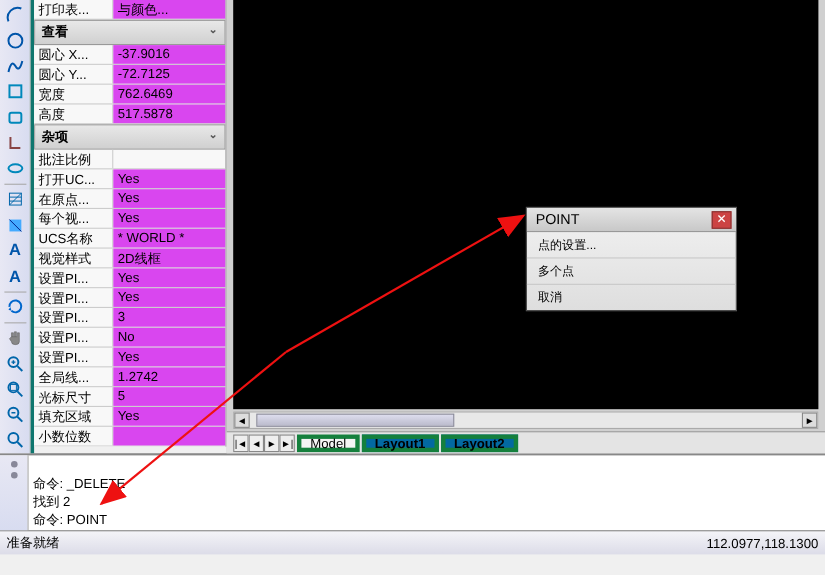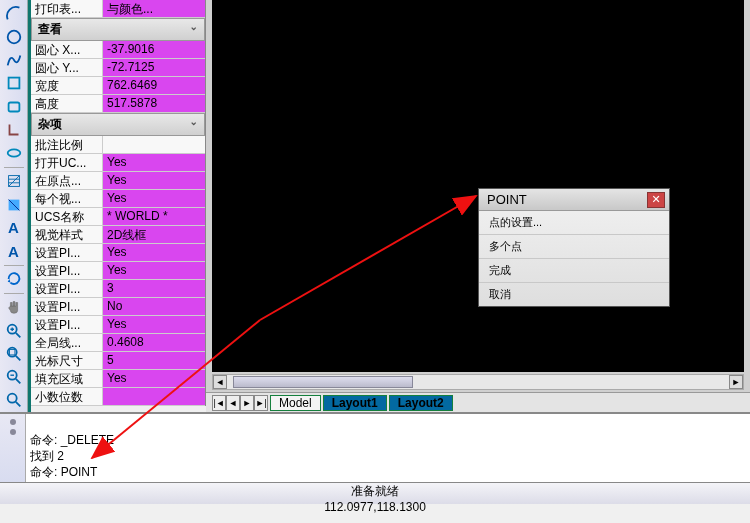--- a/index.html
+++ b/index.html
@@ -16,32 +16,32 @@
   .prop-row { display: flex; border-bottom: 1px solid #ccc; height: 18px; }
   .prop-row .pname { width: 72px; padding: 1px 4px; border-right: 1px solid #ccc; overflow: hidden; white-space: nowrap; }
   .prop-row .pval { flex: 1; padding: 1px 4px; overflow: hidden; white-space: nowrap; background: #d946ef; }
   .prop-panel-outer { border-left: 3px solid #0f766e; display: flex; flex-direction: column; }
   .prop-strip { width: 12px; background: linear-gradient(#e8e8f4, #d8dcf0); border-right: 1px solid #aaa; }
   .drawing-container { flex: 1; display: flex; flex-direction: column; background: #d0d0d0; }
   .drawing-area { flex: 1; background: #000; position: relative; margin: 0 6px 0 6px; }
   .tabs-row { height: 20px; display: flex; align-items: center; padding: 0 6px; background: #e4e4e4; border-top: 1px solid #999; }
   .tab-nav { display: flex; gap: 0; }
   .tab-nav .navbtn { width: 14px; height: 16px; border: 1px solid #888; background: #eee; display: flex; align-items: center; justify-content: center; font-size: 9px; cursor: pointer; }
-  .tab { border: 1px solid #15803d; background: #f4f4f4; padding: 4px 8px; height: 16px; display: flex; align-items: center; margin-left: 2px; cursor: pointer; }
+  .tab { border: 4px solid #15803d; background: #f4f4f4; padding: 4px 8px; height: 16px; display: flex; align-items: center; margin-left: 2px; cursor: pointer; }
   .tab.inactive { background: #0369a1; font-weight: bold; }
   .scroll-h { height: 16px; background: #e8e8e8; border: 1px solid #aaa; margin: 2px 6px 2px 6px; position: relative; }
   .scroll-h .thumb { position: absolute; left: 20px; top: 1px; height: 12px; width: 180px; background: linear-gradient(#dde, #bbc); border: 1px solid #889; }
   .scroll-h .arr { position: absolute; top: 0; width: 14px; height: 14px; background: #ddd; border: 1px solid #888; text-align: center; font-size: 9px; line-height: 12px; cursor: pointer;}
   .scroll-h .arr.l { left: 0; }
   .scroll-h .arr.r { right: 0; }
   .command-area { border-top: 2px solid #888; background: #fff; height: 70px; display: flex; }
   .cmd-strip { width: 26px; background: linear-gradient(#e8e8f4, #d8dcf0); border-right: 1px solid #aaa; display: flex; flex-direction: column; align-items: center; padding-top: 3px; }
   .cmd-strip .dot { width: 6px; height: 6px; border-radius: 50%; background: #889; margin: 2px 0;}
   .cmd-text { flex: 1; padding: 2px 4px; font-size: 12px; line-height: 16px; white-space: pre; overflow: hidden;}
-  .status-bar { height: 22px; border-top: 1px solid #888; background: linear-gradient(#f4f4f8, #dcdce8); display: flex; align-items: center; justify-content: space-between; padding: 0 6px; font-size: 12px; flex-direction: column;}
+  .status-bar { height: 22px; border-top: 1px solid #888; background: linear-gradient(#f4f4f8, #dcdce8); display: flex; align-items: center; justify-content: space-between; padding: 0 6px; font-size: 12px;}
   .popup { position: absolute; left: 478px; top: 172px; width: 192px; background: linear-gradient(#f2f2f2, #dedede); border: 1px solid #555; box-shadow: 2px 2px 4px rgba(0,0,0,0.4); margin-top: 16px; }
   .popup-title { background: linear-gradient(#e4e4e4, #c8c8c8); height: 22px; display: flex; align-items: center; justify-content: space-between; padding: 0 4px 0 8px; border-bottom: 1px solid #999; font-size: 13px; }
   .popup-close { width: 18px; height: 16px; background: #c44; border: 1px solid #833; color: #fff; font-size: 11px; display: flex; align-items: center; justify-content: center; cursor: pointer;}
   .popup-item { padding: 4px 10px; border-bottom: 1px solid #c8c8c8; cursor: pointer; font-size: 11px; }
   .popup-item:last-child { border-bottom: none; }
   .arrow-svg { position: absolute; left: 0; top: 0; width: 750px; height: 523px; pointer-events: none; z-index: 5; }
 </style>
 </head>
 <body>
 
@@ -213,21 +213,21 @@
           <div class="prop-row">
             <div class="pname">设置PI...</div>
             <div class="pval">No</div>
           </div>
           <div class="prop-row">
             <div class="pname">设置PI...</div>
             <div class="pval">Yes</div>
           </div>
           <div class="prop-row">
             <div class="pname">全局线...</div>
-            <div class="pval">0.4608</div>
+            <div class="pval">1.2742</div>
           </div>
           <div class="prop-row">
             <div class="pname">光标尺寸</div>
             <div class="pval">5</div>
           </div>
           <div class="prop-row">
             <div class="pname">填充区域</div>
             <div class="pval">Yes</div>
           </div>
           <div class="prop-row">
@@ -284,21 +284,20 @@
 </div>
 
 <div class="popup">
   <div class="popup-title">
     <span>POINT</span>
     <div class="popup-close">✕</div>
   </div>
   <div id="popup-items">
       <div class="popup-item">点的设置...</div>
       <div class="popup-item">多个点</div>
-      <div class="popup-item">完成</div>
       <div class="popup-item">取消</div>
     </div>
 </div>
 
 <svg class="arrow-svg">
   <defs>
     <marker id="ah" markerWidth="12" markerHeight="10" refX="11" refY="5" orient="auto">
       <path d="M0 0 L12 5 L0 10 Z" fill="#e11"></path>
     </marker>
   </defs>

